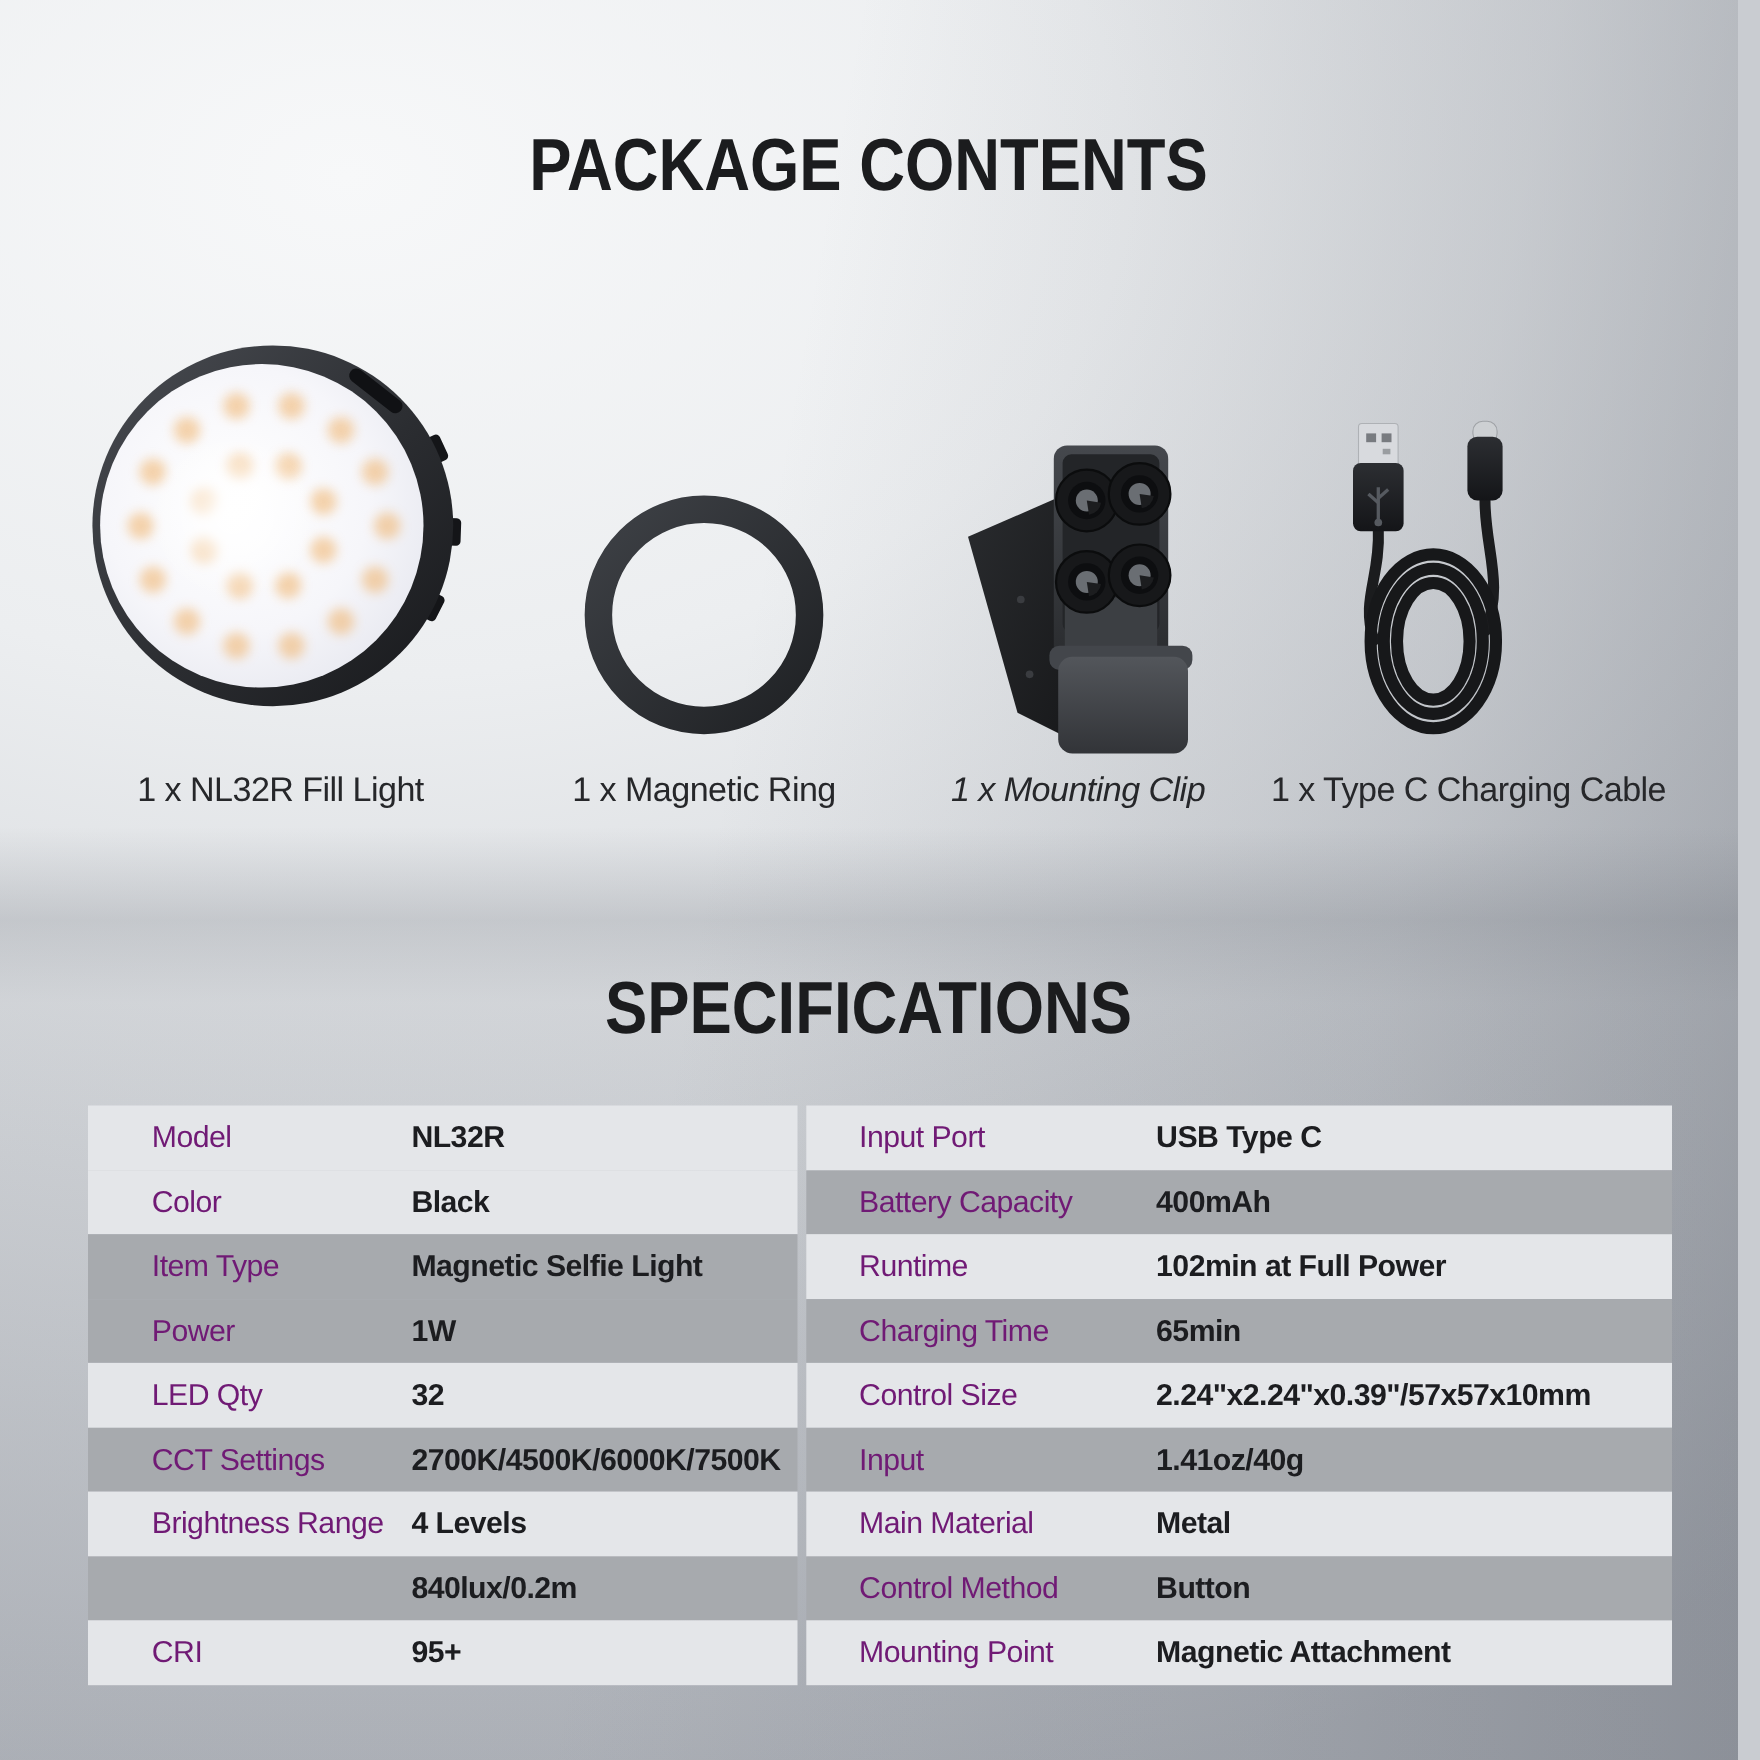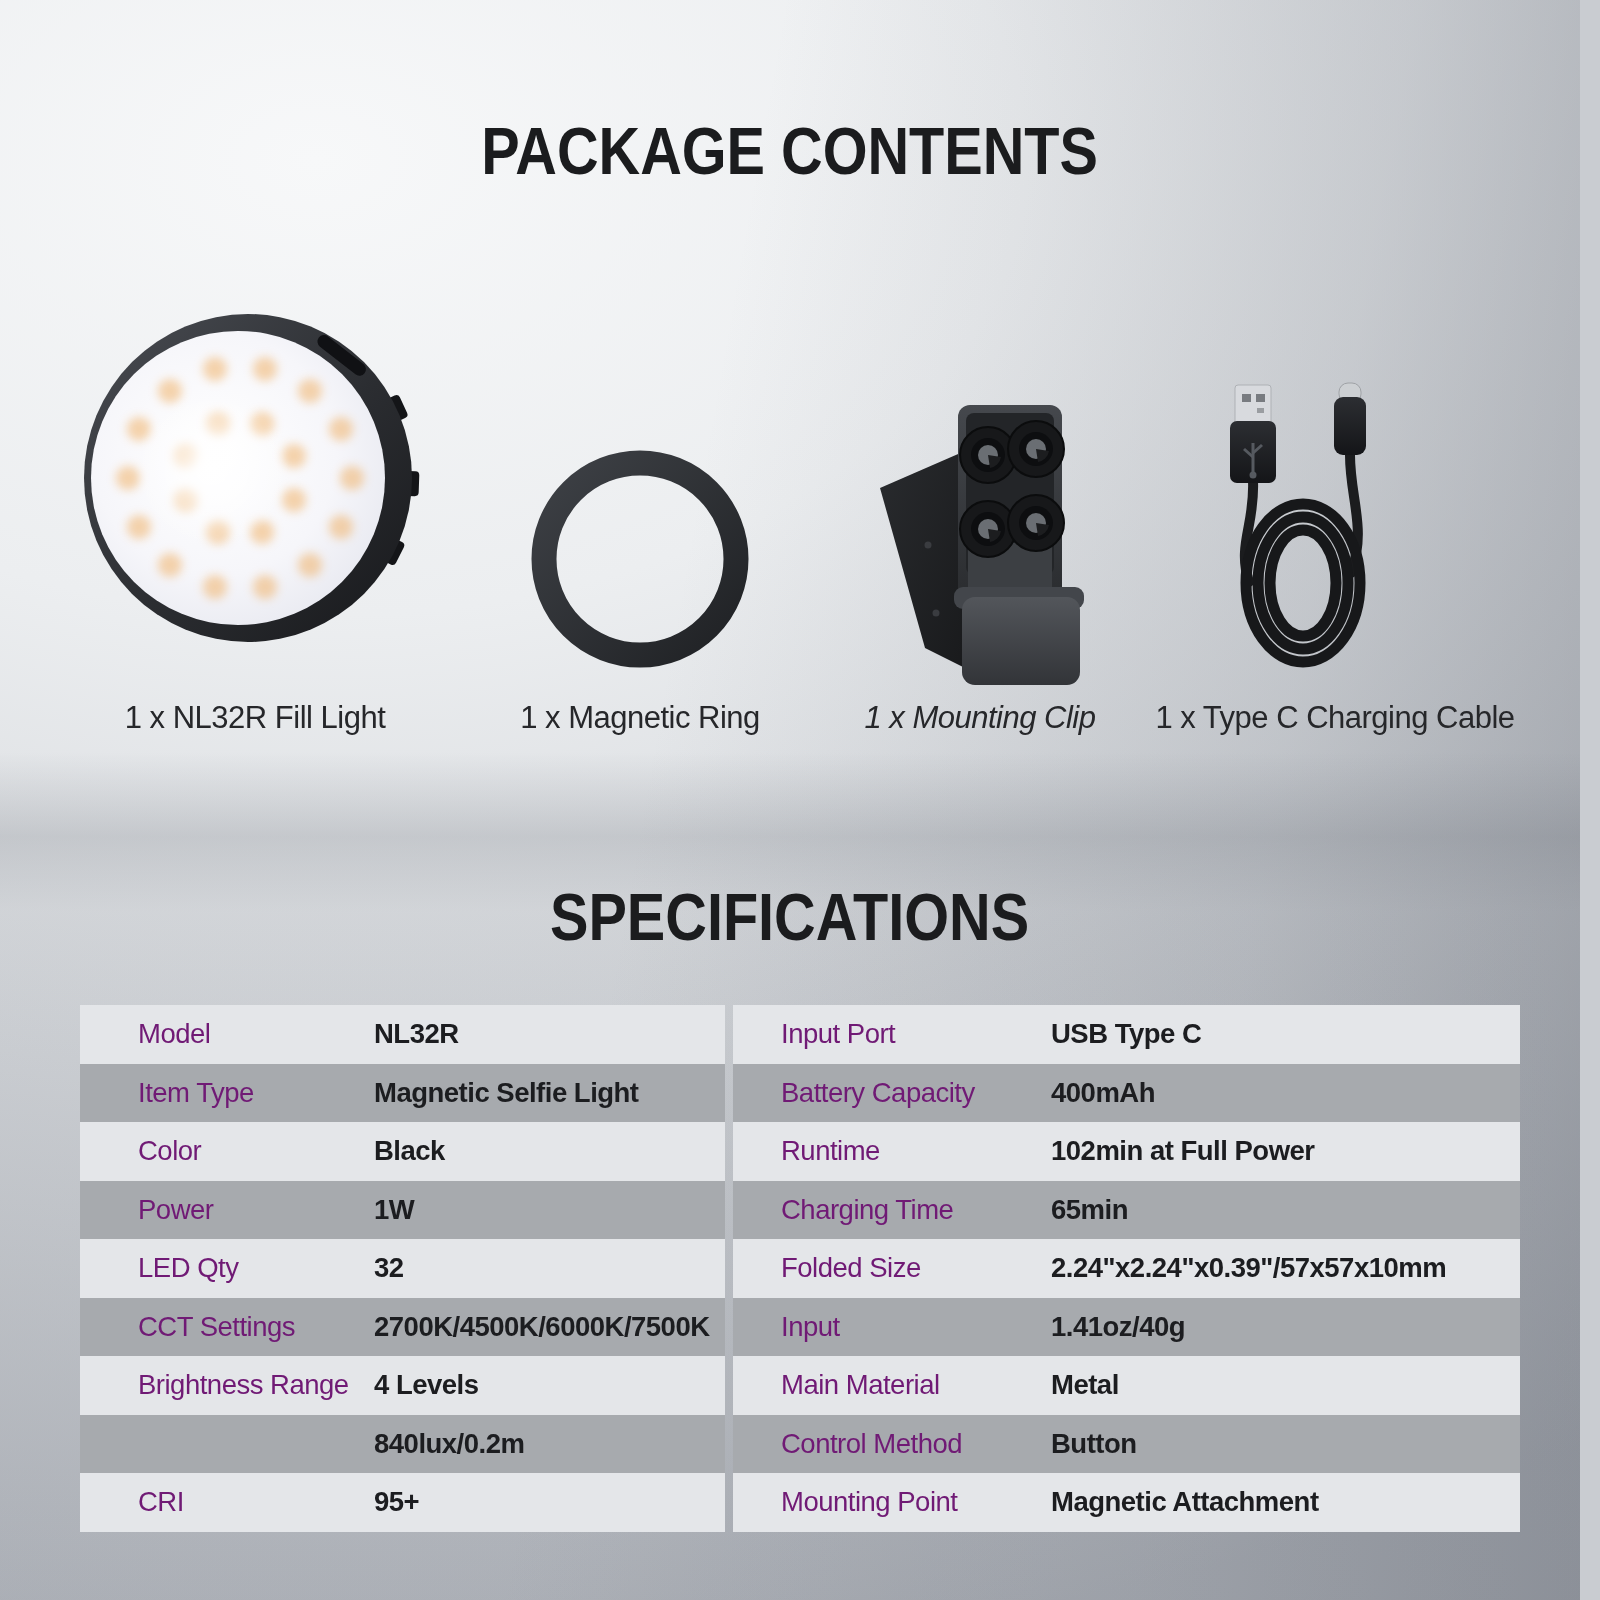--- a/index.html
+++ b/index.html
@@ -225,28 +225,28 @@
 
   <div class="section-title" id="specs-title">
     <span class="t">SPECIFICATIONS</span>
   </div>
 
   <div class="spec-table" id="table-left">
     <div class="trow light">
         <span class="tlabel">Model</span>
         <span class="tvalue">NL32R</span>
       </div>
+    <div class="trow light">
+        <span class="tlabel">Color</span>
+        <span class="tvalue">Black</span>
+      </div>
     <div class="trow dark">
         <span class="tlabel">Item Type</span>
         <span class="tvalue">Magnetic Selfie Light</span>
       </div>
-    <div class="trow light">
-        <span class="tlabel">Color</span>
-        <span class="tvalue">Black</span>
-      </div>
     <div class="trow dark">
         <span class="tlabel">Power</span>
         <span class="tvalue">1W</span>
       </div>
     <div class="trow light">
         <span class="tlabel">LED Qty</span>
         <span class="tvalue">32</span>
       </div>
     <div class="trow dark">
         <span class="tlabel">CCT Settings</span>
@@ -276,21 +276,21 @@
       </div>
     <div class="trow light">
         <span class="tlabel">Runtime</span>
         <span class="tvalue">102min at Full Power</span>
       </div>
     <div class="trow dark">
         <span class="tlabel">Charging Time</span>
         <span class="tvalue">65min</span>
       </div>
     <div class="trow light">
-        <span class="tlabel">Folded Size</span>
+        <span class="tlabel">Control Size</span>
         <span class="tvalue">2.24"x2.24"x0.39"/57x57x10mm</span>
       </div>
     <div class="trow dark">
         <span class="tlabel">Input</span>
         <span class="tvalue">1.41oz/40g</span>
       </div>
     <div class="trow light">
         <span class="tlabel">Main Material</span>
         <span class="tvalue">Metal</span>
       </div>

